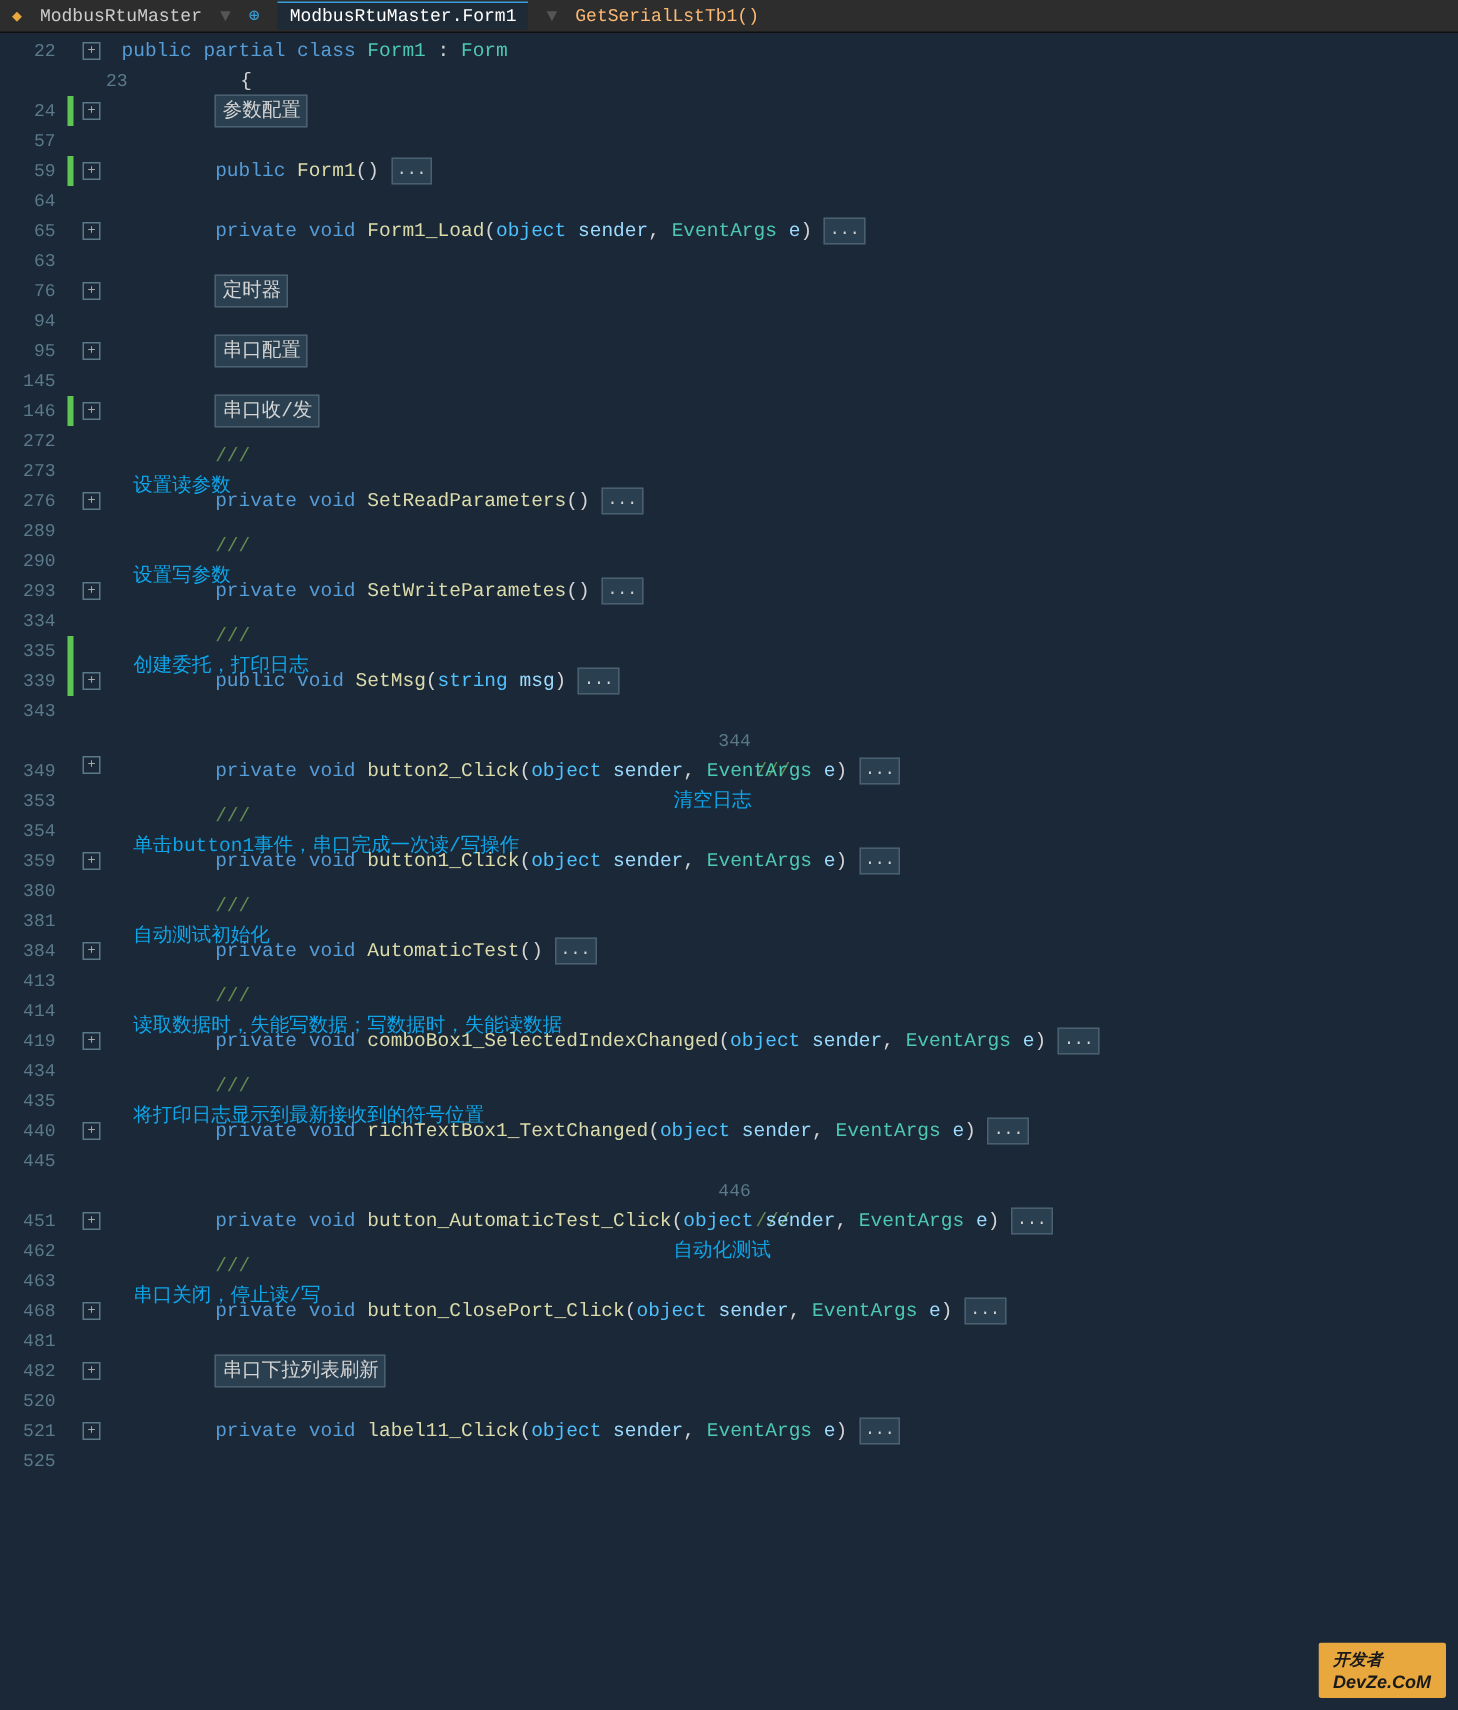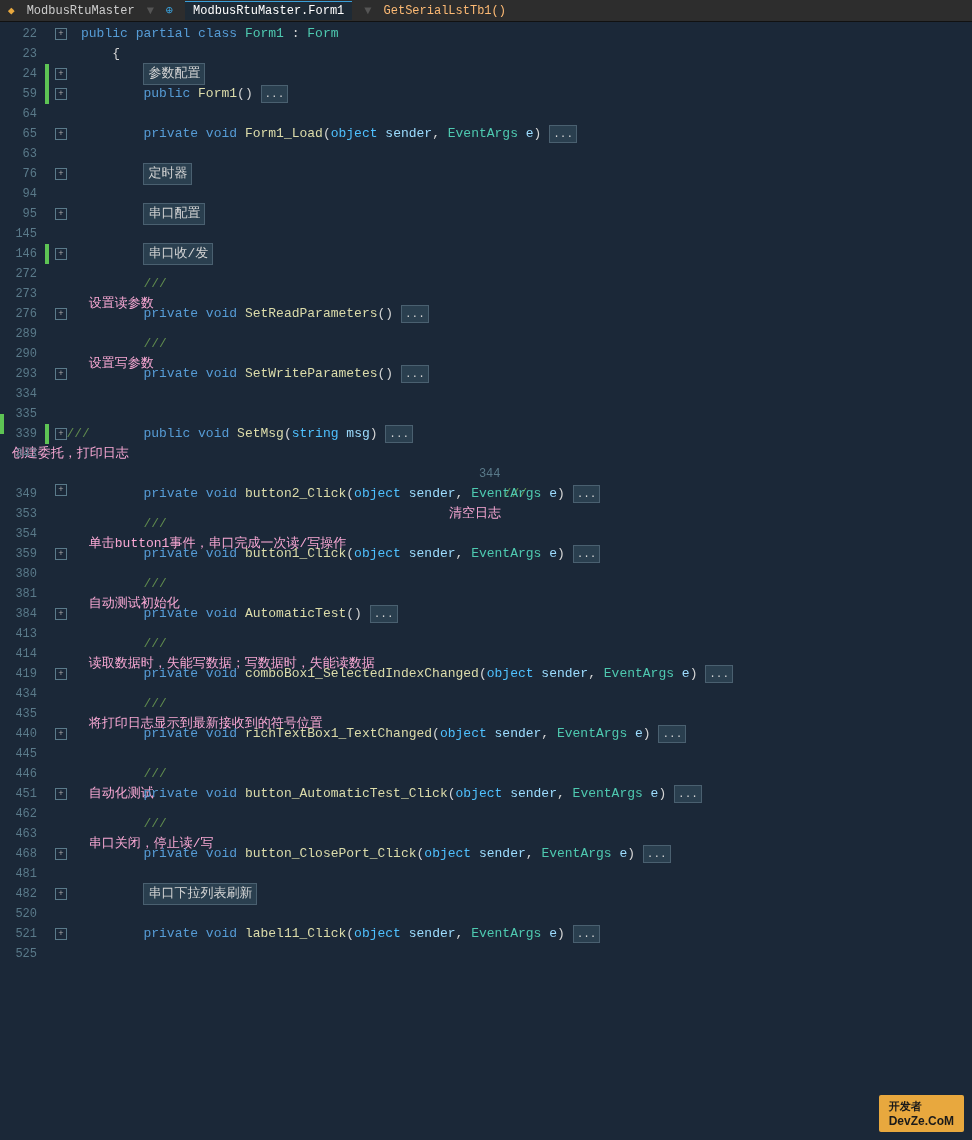--- a/index.html
+++ b/index.html
@@ -118,21 +118,21 @@
     .punc { color: #d4d4d4; } 
     .comment { color: #608b4e; } 
     .region-box {
       background: #2a3f4f;
       border: 1px solid #4a6070;
       padding: 0 4px;
       display: inline-block;
       color: #d4d4d4;
     }
     .summary-tag { color: #569cd6; }
-    .summary-text { color: #f9a8d4; }
+    .summary-text { color: #0ea5e9; }
     .ellipsis-box {
       display: inline-block;
       background: #2a3f4f;
       border: 1px solid #4a6070;
       color: #d4d4d4;
       padding: 0 3px;
       font-size: 11px;
       line-height: 16px;
       vertical-align: middle;
     }
@@ -144,20 +144,21 @@
       bottom: 8px;
       right: 8px;
       background: #e8a83e;
       color: #1a1a1a;
       padding: 4px 10px;
       font-size: 13px;
       font-weight: bold;
       font-family: Arial, sans-serif;
       border-radius: 2px;
       z-index: 100;
+      font-style: italic;
     }
     #watermark .wm-top { font-size: 11px; }
     #watermark .wm-bottom { font-size: 12px; }
   </style>
 </head>
 <body>
 
 <div id="titlebar">
   <span class="title-icon">◆</span>
   <span>ModbusRtuMaster</span>
@@ -172,35 +173,42 @@
   <div id="editor">
     <div id="code-lines" style="flex: 1 1 0%; overflow: hidden; display: flex; flex-direction: column; padding-top: 2px;">
     <div class="line" style="position: relative; display: flex; align-items: center; height: 20px;">
           <div class="line-num">22</div>
           <div class="gutter-cell" style="position: relative;">
             <div class="fold-box" style="z-index: 1;">+</div>
             <div style="border-left: 1px dashed rgb(42, 64, 80); position: absolute; left: 16px; top: 0px; bottom: 0px;"></div>
           </div>
           <div class="code-line"><span style="white-space:pre"></span><span class="kw">public</span> <span class="kw">partial</span> <span class="kw">class</span> <span class="type">Form1</span> <span class="plain">: </span><span class="type">Form</span></div>
         </div>
-        <div class="line" style="position: relative; display: flex; align-items: flex-start; height: 20px;">
+        <div class="line" style="position: relative; display: flex; align-items: flex-start; height: 20px; margin-left: 48px;">
           <div class="line-num">23</div>
           <div class="gutter-cell" style="position: relative;">
             <div style="border-left: 1px dashed rgb(42, 64, 80); position: absolute; left: 16px; top: 0px; bottom: 0px;"></div>
           </div>
           <div class="code-line"><span style="white-space:pre">    </span><span class="plain">{</span></div>
         </div>
         <div class="line" style="position: relative; display: flex; align-items: center; height: 20px;">
           <div class="line-num">24</div>
           <div class="gutter-cell" style="position: relative;">
             <div class="green-bar"></div>
             <div class="fold-box" style="z-index: 1;">+</div>
             <div style="border-left: 1px dashed rgb(42, 64, 80); position: absolute; left: 16px; top: 0px; bottom: 0px;"></div>
           </div>
           <div class="code-line"><span style="white-space:pre">        </span><span class="region-box">参数配置</span></div>
+        </div>
+        <div class="line" style="position: relative; display: flex; align-items: center; height: 20px;">
+          <div class="line-num">57</div>
+          <div class="gutter-cell" style="position: relative;">
+            <div style="border-left: 1px dashed rgb(42, 64, 80); position: absolute; left: 16px; top: 0px; bottom: 0px;"></div>
+          </div>
+          <div class="code-line"><span style="white-space:pre"></span></div>
         </div>
         <div class="line" style="position: relative; display: flex; align-items: center; height: 20px;">
           <div class="line-num">59</div>
           <div class="gutter-cell" style="position: relative;">
             <div class="green-bar"></div>
             <div class="fold-box" style="z-index: 1;">+</div>
             <div style="border-left: 1px dashed rgb(42, 64, 80); position: absolute; left: 16px; top: 0px; bottom: 0px;"></div>
           </div>
           <div class="code-line"><span style="white-space:pre">        </span><span class="kw">public</span> <span class="fn">Form1</span><span class="punc">(</span><span class="punc">)</span> <span class="ellipsis-box">...</span></div>
         </div>
@@ -309,21 +317,21 @@
           </div>
           <div class="code-line"><span style="white-space:pre">        </span><span class="kw">private</span> <span class="kw">void</span> <span class="fn">SetWriteParametes</span><span class="punc">(</span><span class="punc">)</span> <span class="ellipsis-box">...</span></div>
         </div>
         <div class="line" style="position: relative; display: flex; align-items: center; height: 20px;">
           <div class="line-num">334</div>
           <div class="gutter-cell" style="position: relative;">
             <div style="border-left: 1px dashed rgb(42, 64, 80); position: absolute; left: 16px; top: 0px; bottom: 0px;"></div>
           </div>
           <div class="code-line"><span style="white-space:pre"></span></div>
         </div>
-        <div class="line" style="position: relative; display: flex; align-items: flex-start; height: 20px; flex-direction: column;">
+        <div class="line" style="position: relative; display: flex; align-items: center; height: 20px;">
           <div class="line-num">335</div>
           <div class="gutter-cell" style="position: relative;">
             <div class="green-bar"></div>
             <div style="border-left: 1px dashed rgb(42, 64, 80); position: absolute; left: 16px; top: 0px; bottom: 0px;"></div>
           </div>
           <div class="code-line"><span style="white-space:pre">        </span><span class="comment">/// </span><span class="summary-tag"><summary><span class="summary-text"> 创建委托，打印日志</span></summary></span></div>
         </div>
         <div class="line" style="position: relative; display: flex; align-items: center; height: 20px;">
           <div class="line-num">339</div>
           <div class="gutter-cell" style="position: relative;">
@@ -443,21 +451,21 @@
           </div>
           <div class="code-line"><span style="white-space:pre">        </span><span class="kw">private</span> <span class="kw">void</span> <span class="fn">richTextBox1_TextChanged</span><span class="punc">(</span><span class="kw2">object</span> <span class="param">sender</span><span class="punc">, </span><span class="type">EventArgs</span> <span class="param">e</span><span class="punc">)</span> <span class="ellipsis-box">...</span></div>
         </div>
         <div class="line" style="position: relative; display: flex; align-items: center; height: 20px;">
           <div class="line-num">445</div>
           <div class="gutter-cell" style="position: relative;">
             <div style="border-left: 1px dashed rgb(42, 64, 80); position: absolute; left: 16px; top: 0px; bottom: 0px;"></div>
           </div>
           <div class="code-line"><span style="white-space:pre"></span></div>
         </div>
-        <div class="line" style="position: relative; display: flex; align-items: flex-start; height: 20px;">
+        <div class="line" style="position: relative; display: flex; align-items: center; height: 20px; flex-direction: column;">
           <div class="line-num">446</div>
           <div class="gutter-cell" style="position: relative;">
             <div style="border-left: 1px dashed rgb(42, 64, 80); position: absolute; left: 16px; top: 0px; bottom: 0px;"></div>
           </div>
           <div class="code-line"><span style="white-space:pre">        </span><span class="comment">/// </span><span class="summary-tag"><summary><span class="summary-text"> 自动化测试</span></summary></span></div>
         </div>
         <div class="line" style="position: relative; display: flex; align-items: center; height: 20px;">
           <div class="line-num">451</div>
           <div class="gutter-cell" style="position: relative;">
             <div class="fold-box" style="z-index: 1;">+</div>

